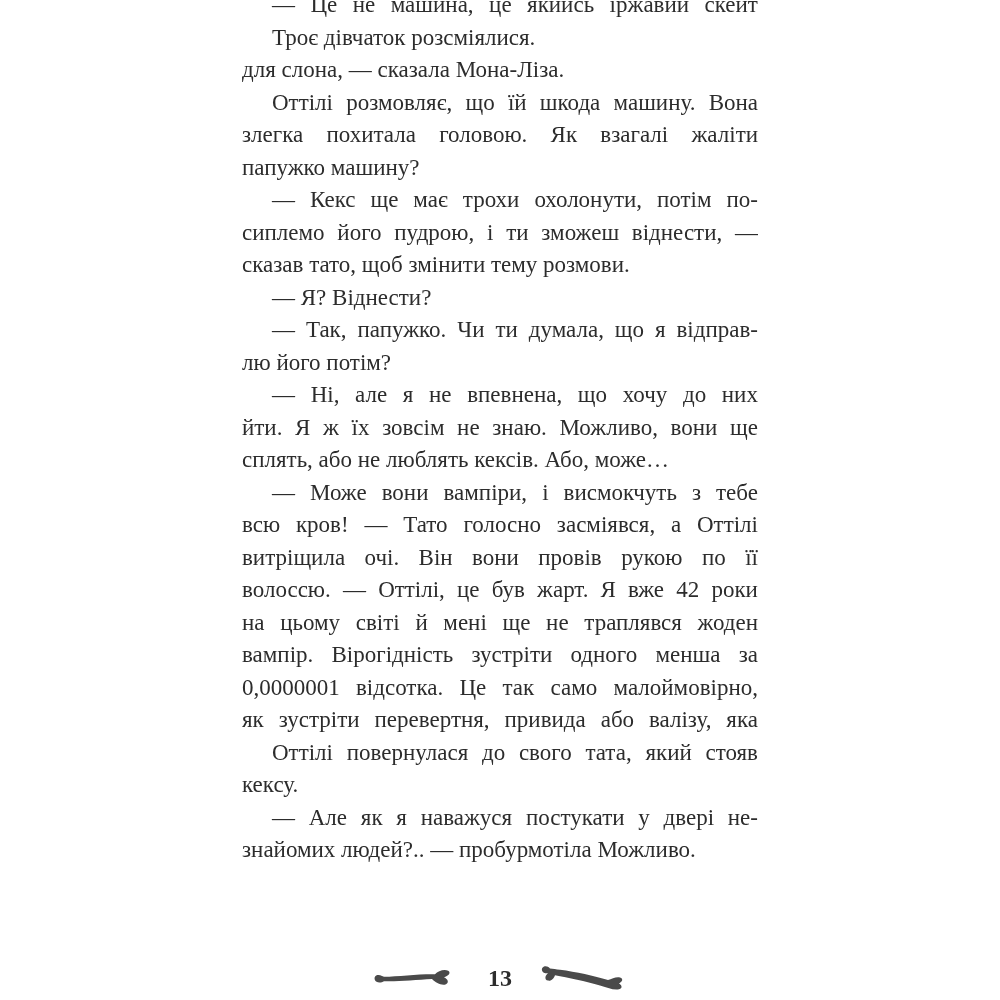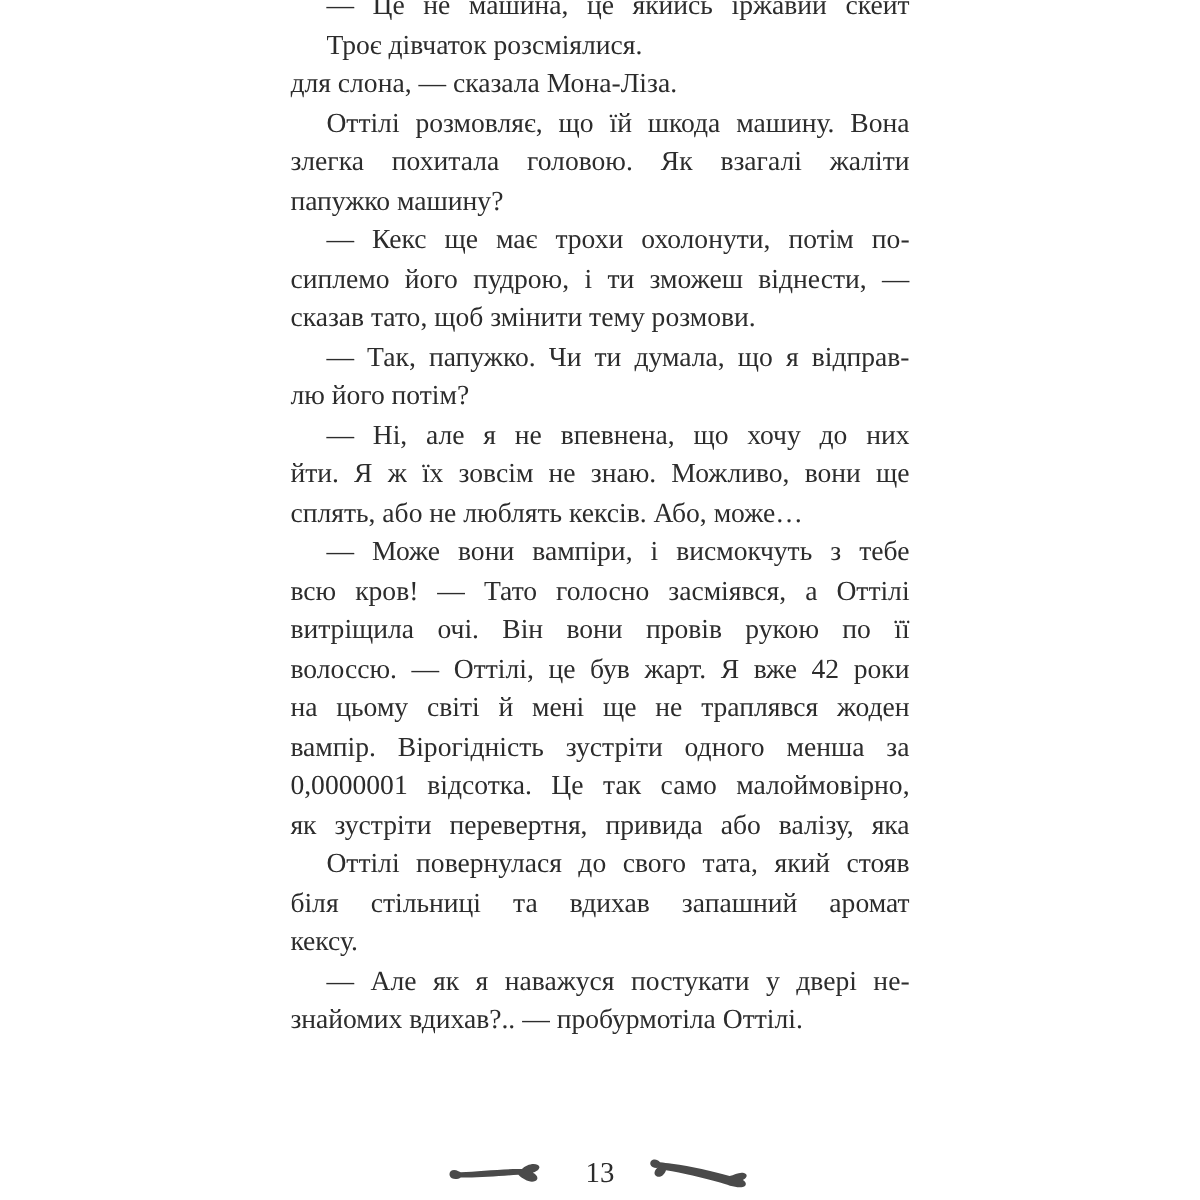--- a/index.html
+++ b/index.html
@@ -43,20 +43,21 @@
   .page-footer {
     position: absolute;
     top: 956px;
     left: 0;
     width: 100%;
     height: 44px;
     display: flex;
     justify-content: center;
     align-items: center;
     gap: 26px;
+    font-weight: bold;
   }
   .page-number {
     font-size: 24px;
     color: #2c2c2c;
     min-width: 28px;
     text-align: center;
   }
   .bone { display: block; }
 </style>
 </head>
@@ -109,20 +110,21 @@
         <span>сиплемо</span>
         <span>його</span>
         <span>пудрою,</span>
         <span>і</span>
         <span>ти</span>
         <span>зможеш</span>
         <span>віднести,</span>
         <span>—</span>
       </div>
       <div class="line">сказав тато, щоб змінити тему розмови.</div>
+      <div class="line ind">— Я? Віднести?</div>
       <div class="line just ind">
         <span>—</span>
         <span>Так,</span>
         <span>папужко.</span>
         <span>Чи</span>
         <span>ти</span>
         <span>думала,</span>
         <span>що</span>
         <span>я</span>
         <span>відправ-</span>
@@ -233,41 +235,33 @@
       </div>
       <div class="line just ind">
         <span>Оттілі</span>
         <span>повернулася</span>
         <span>до</span>
         <span>свого</span>
         <span>тата,</span>
         <span>який</span>
         <span>стояв</span>
       </div>
-      <div class="line just">
-        <span>біля</span>
-        <span>стільниці</span>
-        <span>та</span>
-        <span>вдихав</span>
-        <span>запашний</span>
-        <span>аромат</span>
-      </div>
       <div class="line">кексу.</div>
       <div class="line just ind">
         <span>—</span>
         <span>Але</span>
         <span>як</span>
         <span>я</span>
         <span>наважуся</span>
         <span>постукати</span>
         <span>у</span>
         <span>двері</span>
         <span>не-</span>
       </div>
-      <div class="line">знайомих вдихав?.. — пробурмотіла Оттілі.</div>
+      <div class="line">знайомих людей?.. — пробурмотіла Можливо.</div>
     </div>
 
   <div class="page-footer">
     <svg class="bone" width="88" height="24" viewBox="0 0 88 24" aria-hidden="true">
       <path fill="#4a4a4a" d="M10 10 C 6 7.5, 1.5 9.5, 2.8 13.8 C 3.8 17, 9 17.2, 12 15.2
            C 24 15.8, 44 14, 60 13 C 64 17, 70 20, 74 18.2
            C 77.2 16.6, 76 13, 72 11.2 C 76 10.2, 79.5 7, 76.2 4.8
            C 72.4 2.6, 66 5, 63 8.2 C 48 7.8, 26 10.4, 12 10.8 Z"></path>
     </svg>
     <div class="page-number">13</div>

